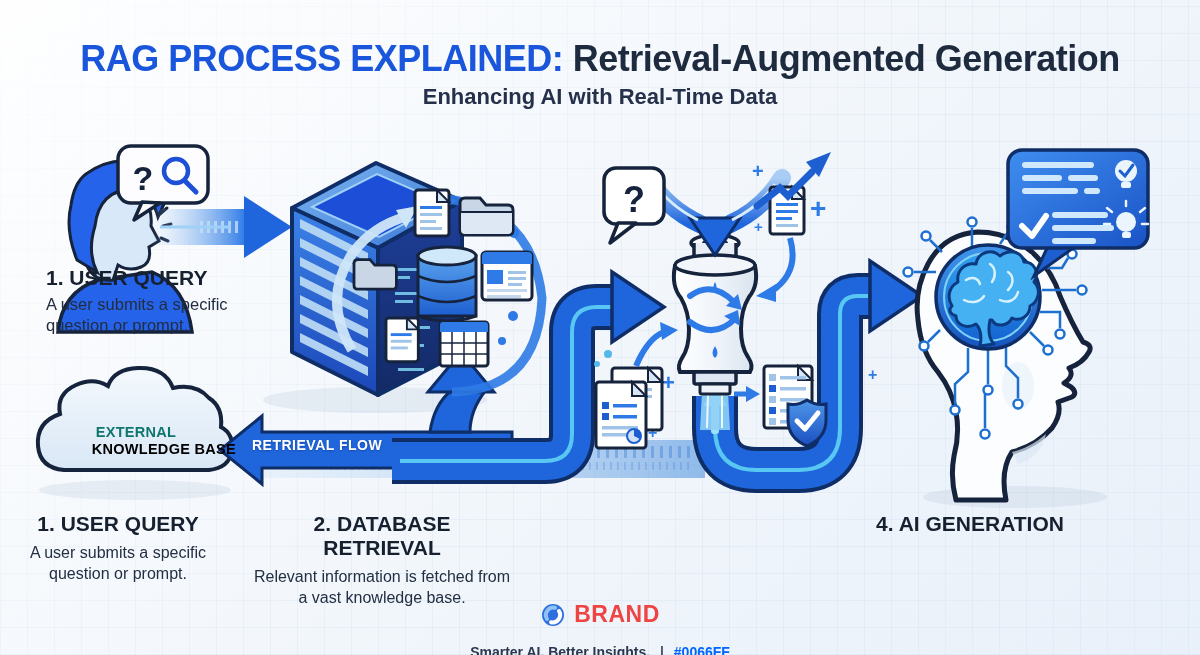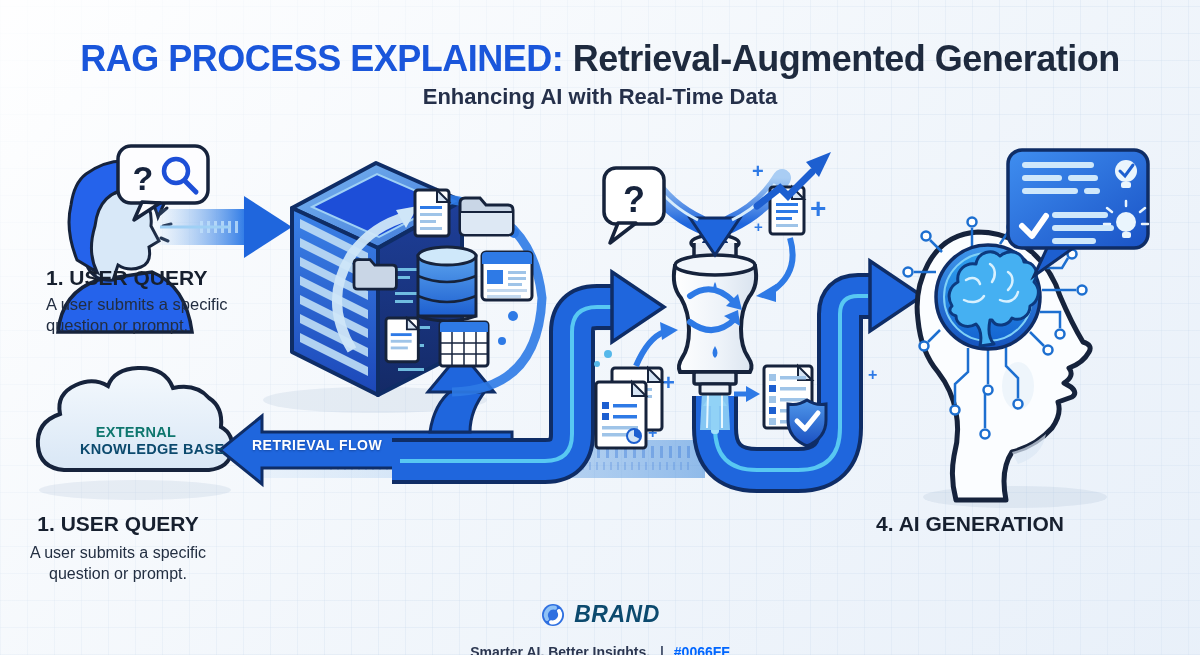--- a/index.html
+++ b/index.html
@@ -14,32 +14,32 @@
   }
   .stage{position:relative;width:1200px;height:655px;}
   .abs{position:absolute;}
   svg{display:block;}
   .title{top:38px;left:0;width:1200px;text-align:center;font-size:36px;font-weight:800;letter-spacing:-.5px;color:#1e2a3e;white-space:nowrap;}
   .title .hl{color:#1a56db;}
   .subtitle{top:84px;left:0;width:1200px;text-align:center;font-size:22px;font-weight:600;color:#25304a;}
   .stepTopHead{top:266px;left:46px;width:220px;font-size:21px;font-weight:800;color:#17202f;}
   .stepTopDesc{top:294px;left:46px;width:205px;font-size:16.5px;line-height:1.28;color:#222d40;}
   .cloudL1{top:424px;left:46px;width:180px;text-align:center;font-size:14.5px;font-weight:800;color:#0f766e;letter-spacing:.3px;}
-  .cloudL2{top:441px;left:36px;width:200px;text-align:left;font-size:14.5px;font-weight:800;color:#0c4a6e;letter-spacing:.3px;padding-left:44px;}
+  .cloudL2{top:441px;left:36px;width:200px;text-align:right;font-size:14.5px;font-weight:800;color:#000000;letter-spacing:.3px;}
   .retrLabel{top:437px;left:252px;width:150px;font-size:14px;font-weight:800;color:#ffffff;letter-spacing:.5px;text-shadow:0 1px 2px rgba(10,40,100,.45);}
   .card{position:absolute;text-align:center;}
   .card h3{margin:0 0 7px 0;font-size:21px;font-weight:800;color:#17202f;}
   .card p{margin:0;font-size:16px;line-height:1.3;color:#232f42;}
   .c1{top:512px;left:8px;width:220px;}
   .c2{top:512px;left:252px;width:260px;}
   .c3{top:512px;left:578px;width:260px;}
   .c4{top:512px;left:840px;width:260px;}
   .footer{top:601px;left:0;width:1200px;text-align:center;}
   .brandrow{display:flex;align-items:center;justify-content:center;gap:8px;}
-  .brandname{font-size:23px;font-weight:800;color:#0c4a6e;letter-spacing:.5px;font-style:italic;}
+  .brandname{font-size:23px;font-weight:800;color:#ef4444;letter-spacing:.5px;}
   .tagline{margin-top:16px;font-size:14px;font-weight:600;color:#2b3650;}
   .tagline .sep{margin:0 6px;color:#3a4burc;}
   .tagline .sep{color:#44506b;}
   .tagline .hex{font-weight:700;}
 </style>
 </head>
 <body>
 
 <div class="stage">
 
@@ -445,20 +445,24 @@
 
 <div class="abs cloudL1">EXTERNAL</div>
 <div class="abs cloudL2">KNOWLEDGE BASE</div>
 
 <div class="abs retrLabel">RETRIEVAL FLOW</div>
 
 <div class="card c1">
   <h3>1. USER QUERY</h3>
   <p>A user submits a specific question or prompt.</p>
 </div>
+<div class="card c2">
+  <h3>2. DATABASE RETRIEVAL</h3>
+  <p>Relevant information is fetched from a vast knowledge base.</p>
+</div>
 <div class="card c3">
 </div>
 <div class="card c4">
   <h3>4. AI GENERATION</h3>
 </div>
 
 <div class="abs footer">
   <div class="brandrow">
     <svg width="26" height="26" viewBox="0 0 26 26">
       <circle cx="13" cy="13" r="11" fill="#2e6fe0"></circle>

